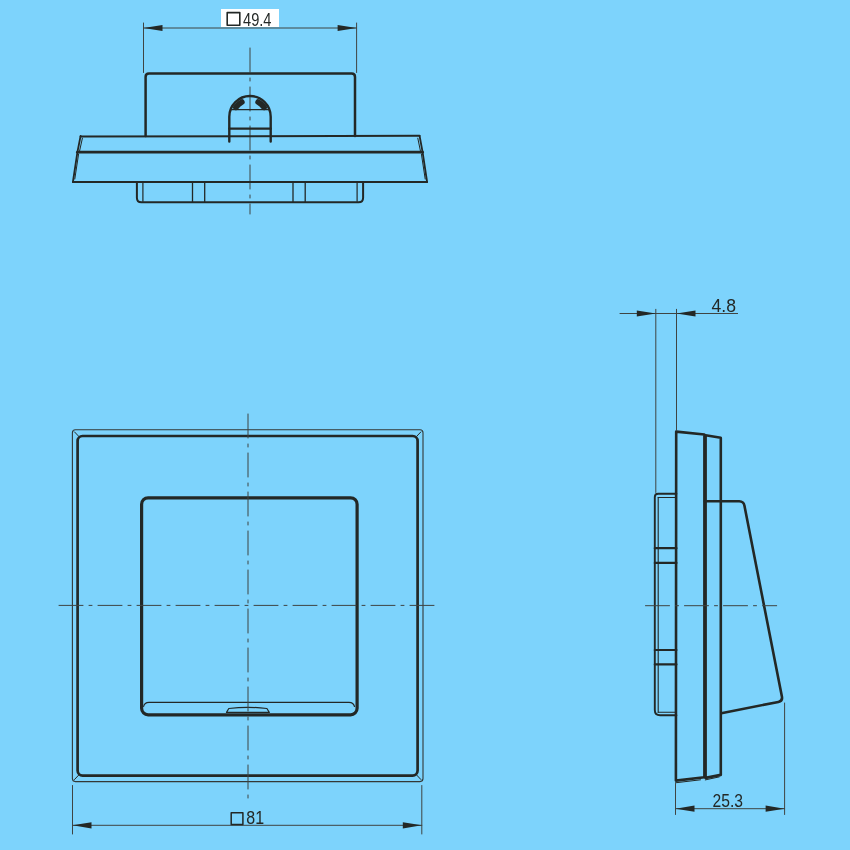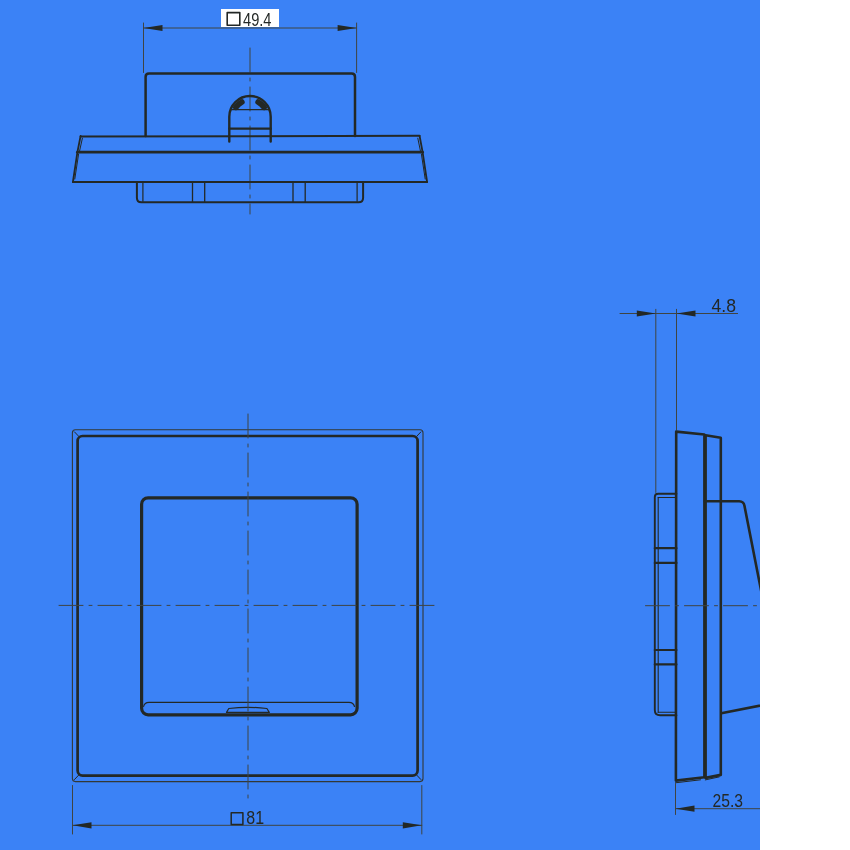--- a/index.html
+++ b/index.html
@@ -1,16 +1,16 @@
 <!DOCTYPE html>
 <html><head>
 <meta charset="utf-8">
 <style>
   html,body{margin:0;padding:0;background:#ffffff;}
-  #page{width:760px;height:850px;position:relative;background:#3b82f6;overflow:hidden;}
+  #page{width:850px;height:850px;position:relative;background:#7dd3fc;overflow:hidden;}
   svg{position:absolute;left:0;top:0;}
   text{font-family:"Liberation Sans",sans-serif;fill:#232826;}
 </style>
 </head>
 <body>
 <div id="page">
 <svg width="850" height="850" viewBox="0 0 850 850" fill="none" stroke-linecap="round" stroke-linejoin="round">
 
 <g stroke="#3f4442" stroke-width="1">
   <line x1="143.5" y1="23" x2="143.5" y2="72.5"></line>

